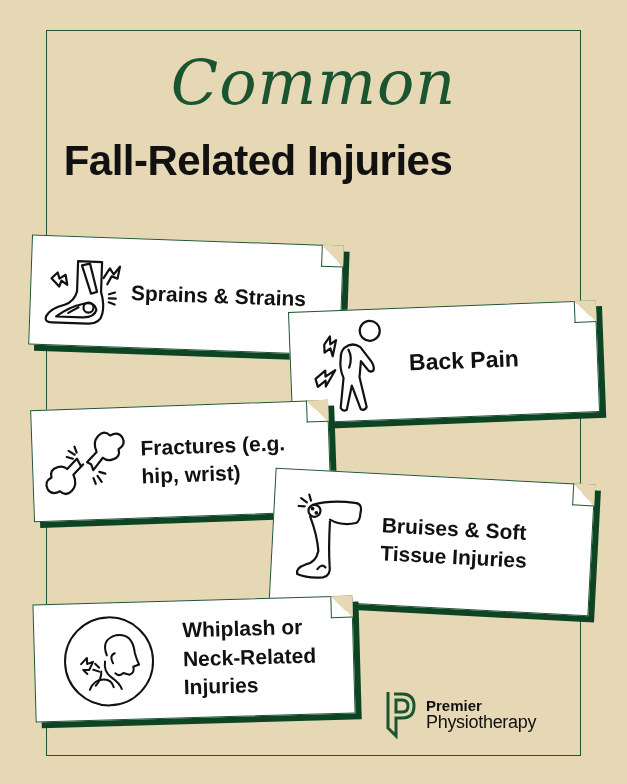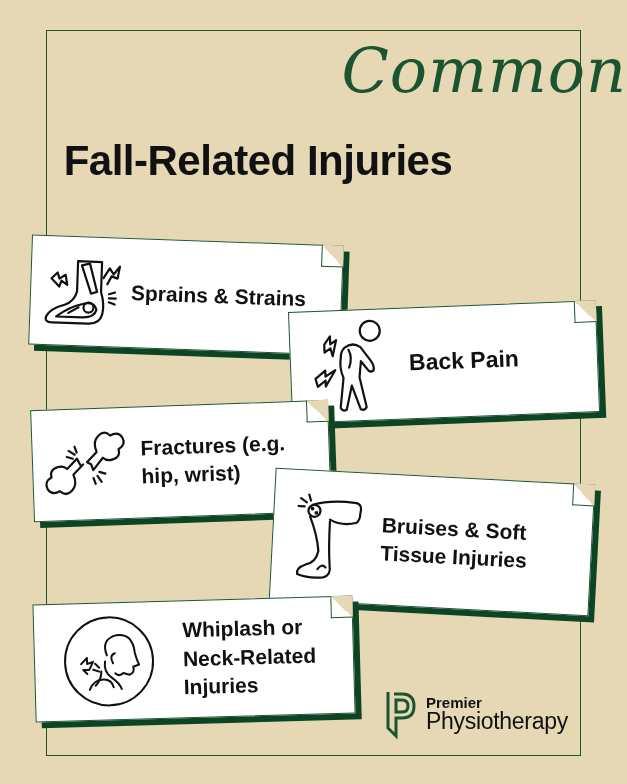--- a/index.html
+++ b/index.html
@@ -6,21 +6,21 @@
   body {
     width: 627px; height: 784px; overflow: hidden;
     background: #e6d8b4; position: relative;
     font-family: "Liberation Sans", "DejaVu Sans", sans-serif;
   }
   .frame {
     position: absolute; left: 46px; top: 30px; width: 535px; height: 726px;
     border: 1.5px solid #1f5532; box-sizing: border-box;
   }
   .title-script {
-    position: absolute; left: 0; top: 40px; width: 627px; text-align: right;
+    position: absolute; left: 0; top: 52px; width: 627px; text-align: center;
     font-family: "DejaVu Serif", serif; font-style: italic;
     font-size: 62px; color: #1b5430; letter-spacing: 1px; line-height: 1;
   }
   .title-main {
     position: absolute; left: 0; top: 140px; width: 516px; text-align: center;
     font-family: "Liberation Sans", sans-serif; font-weight: bold;
     font-size: 42px; color: #111; line-height: 1; letter-spacing: -0.5px;
   }
   .card {
     position: absolute; background: #fff;
@@ -52,21 +52,21 @@
   #card1 { left: 30px; top: 240px; width: 312px; height: 110px; transform: rotate(2deg); z-index: 1; }
   #card2 { left: 290px; top: 306px; width: 308px; height: 112px; transform: rotate(-2.2deg); z-index: 2; }
   #card3 { left: 32px; top: 405px; width: 298px; height: 112px; transform: rotate(-2deg); z-index: 3; }
   #card4 { left: 272px; top: 476px; width: 320px; height: 132px; transform: rotate(3deg); z-index: 4; }
   #card5 { left: 34px; top: 600px; width: 320px; height: 118px; transform: rotate(-1.6deg); z-index: 5; }
   .logo {
     position: absolute; left: 384px; top: 688px; display: flex; align-items: center; gap: 8px;
   }
   .logo-text { line-height: 1; color: #111; }
   .logo-line1 { font-weight: bold; font-size: 15px; }
-  .logo-line2 { font-size: 23px; letter-spacing: -0.3px; }
+  .logo-line2 { font-size: 18px; letter-spacing: -0.3px; }
 </style>
 </head>
 <body>
 
 <div class="frame"></div>
 
 <div class="title-script">Common</div>
 <div class="title-main">Fall-Related Injuries</div>
 
 <div class="card" id="card1">

